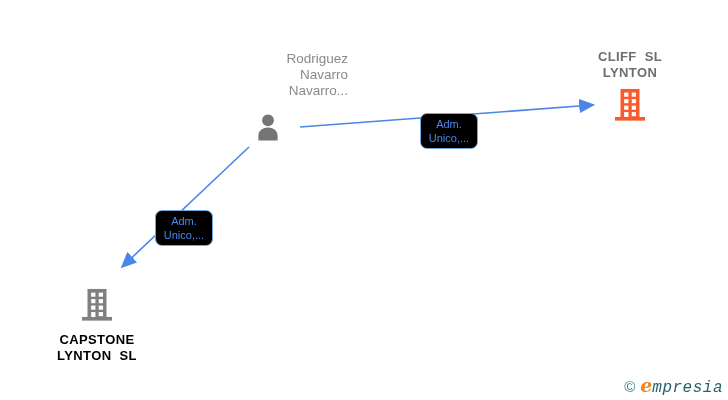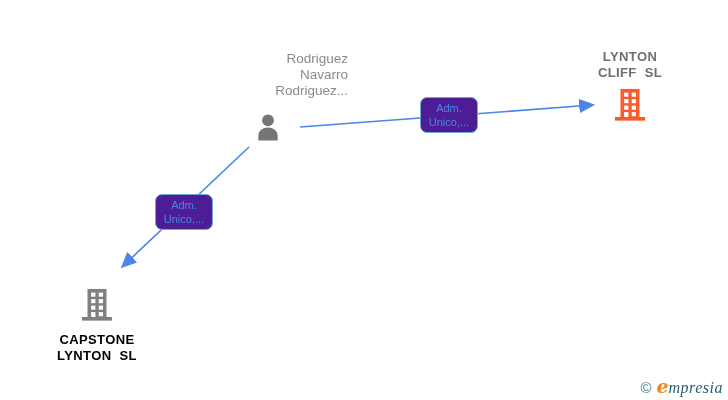--- a/index.html
+++ b/index.html
@@ -22,28 +22,29 @@
     letter-spacing: 0.4px; word-spacing: 4px;
   }
   .node-lynton .company-name { color: #6e6e6e; }
   .node-capstone .company-name { color: #000000; }
   .company-icon-wrap { margin-top: 4px; }
   .node-capstone .company-name-block { margin-top: 5px; }
 
   .edge-label {
     position: absolute;
     width: 58px; height: 36px; box-sizing: border-box;
-    background: #4c1d95;
+    background: #000000;
     border: 1.5px solid #6fa8dc;
     border-radius: 7px;
     color: #4a86e8;
     font-size: 11px; line-height: 14px;
     display: flex; flex-direction: column; justify-content: center;
     text-align: center;
     cursor: pointer;
+    margin-top: 16px;
   }
   .edge-label-1 { left: 420px; top: 97px; }
   .edge-label-2 { left: 155px; top: 194px; }
 
   .node-person   { left: 188px; top: 51px;  width: 160px; }
   .node-lynton   { left: 568px; top: 49px;  width: 124px; }
   .node-capstone { left: 35px;  top: 281px; width: 124px; }
 
   .footer-logo {
     position: absolute; right: 5px; bottom: 3px;
@@ -52,55 +53,55 @@
   }
   .footer-copyright {
     font-family: "Liberation Sans", sans-serif;
     color: #2e8098; font-size: 15px; margin-right: 5px;
   }
   .footer-brand-initial {
     font-family: "DejaVu Serif", serif; font-style: italic; font-weight: bold;
     color: #f0861c; font-size: 19px;
   }
   .footer-brand-rest {
-    font-family: Liberation Serif, serif; font-style: italic;
+    font-family: Liberation Mono, monospace; font-style: italic;
     color: #26616f; font-size: 16px; letter-spacing: 0.5px;
   }
 </style>
 </head>
 <body>
 
 <svg class="edges-svg" width="728" height="400" viewBox="0 0 728 400">
   <defs>
     <marker id="arrowhead" markerWidth="11" markerHeight="9" refX="8" refY="4.5" orient="auto">
       <path d="M0,0 L10,4.5 L0,9 z" fill="#4a86e8"></path>
     </marker>
   </defs>
   <line x1="300" y1="127" x2="592" y2="105" stroke="#4a86e8" stroke-width="1.6" marker-end="url(#arrowhead)"></line>
   <line x1="249" y1="147" x2="123" y2="266" stroke="#4a86e8" stroke-width="1.6" marker-end="url(#arrowhead)"></line>
 </svg>
 
 <div class="node node-person">
   <div class="person-name">
     <div>Rodriguez</div>
     <div>Navarro</div>
-    <div>Rodriguez...</div>
+    <div>Navarro...</div>
   </div>
   <div class="person-icon-wrap">
     <svg width="30" height="34" viewBox="0 0 24 24" aria-hidden="true">
       <circle cx="12" cy="5.8" r="4.7" fill="#757575"></circle>
       <path d="M12 11.6c-4.9 0-7.7 3-7.7 6.7V22h15.4v-3.7c0-3.7-2.8-6.7-7.7-6.7z" fill="#757575"></path>
     </svg>
   </div>
 </div>
 
 <div class="node node-lynton">
   <div class="company-name company-name-block">
+    <div>CLIFF SL</div>
     <div>LYNTON</div>
-    <div>CLIFF SL</div>
   </div>
   <div class="company-icon-wrap">
     <svg width="40" height="38" viewBox="0 0 24 24" aria-hidden="true">
       <g fill="#f95b2d">
         <rect x="2.5" y="20.2" width="19" height="2.3"></rect>
         <rect x="6" y="2.5" width="12" height="18.2"></rect>
       </g>
       <g fill="#ffffff">
         <rect x="8.3" y="4.8" width="2.7" height="2.6"></rect>
         <rect x="13.1" y="4.8" width="2.7" height="2.6"></rect>

